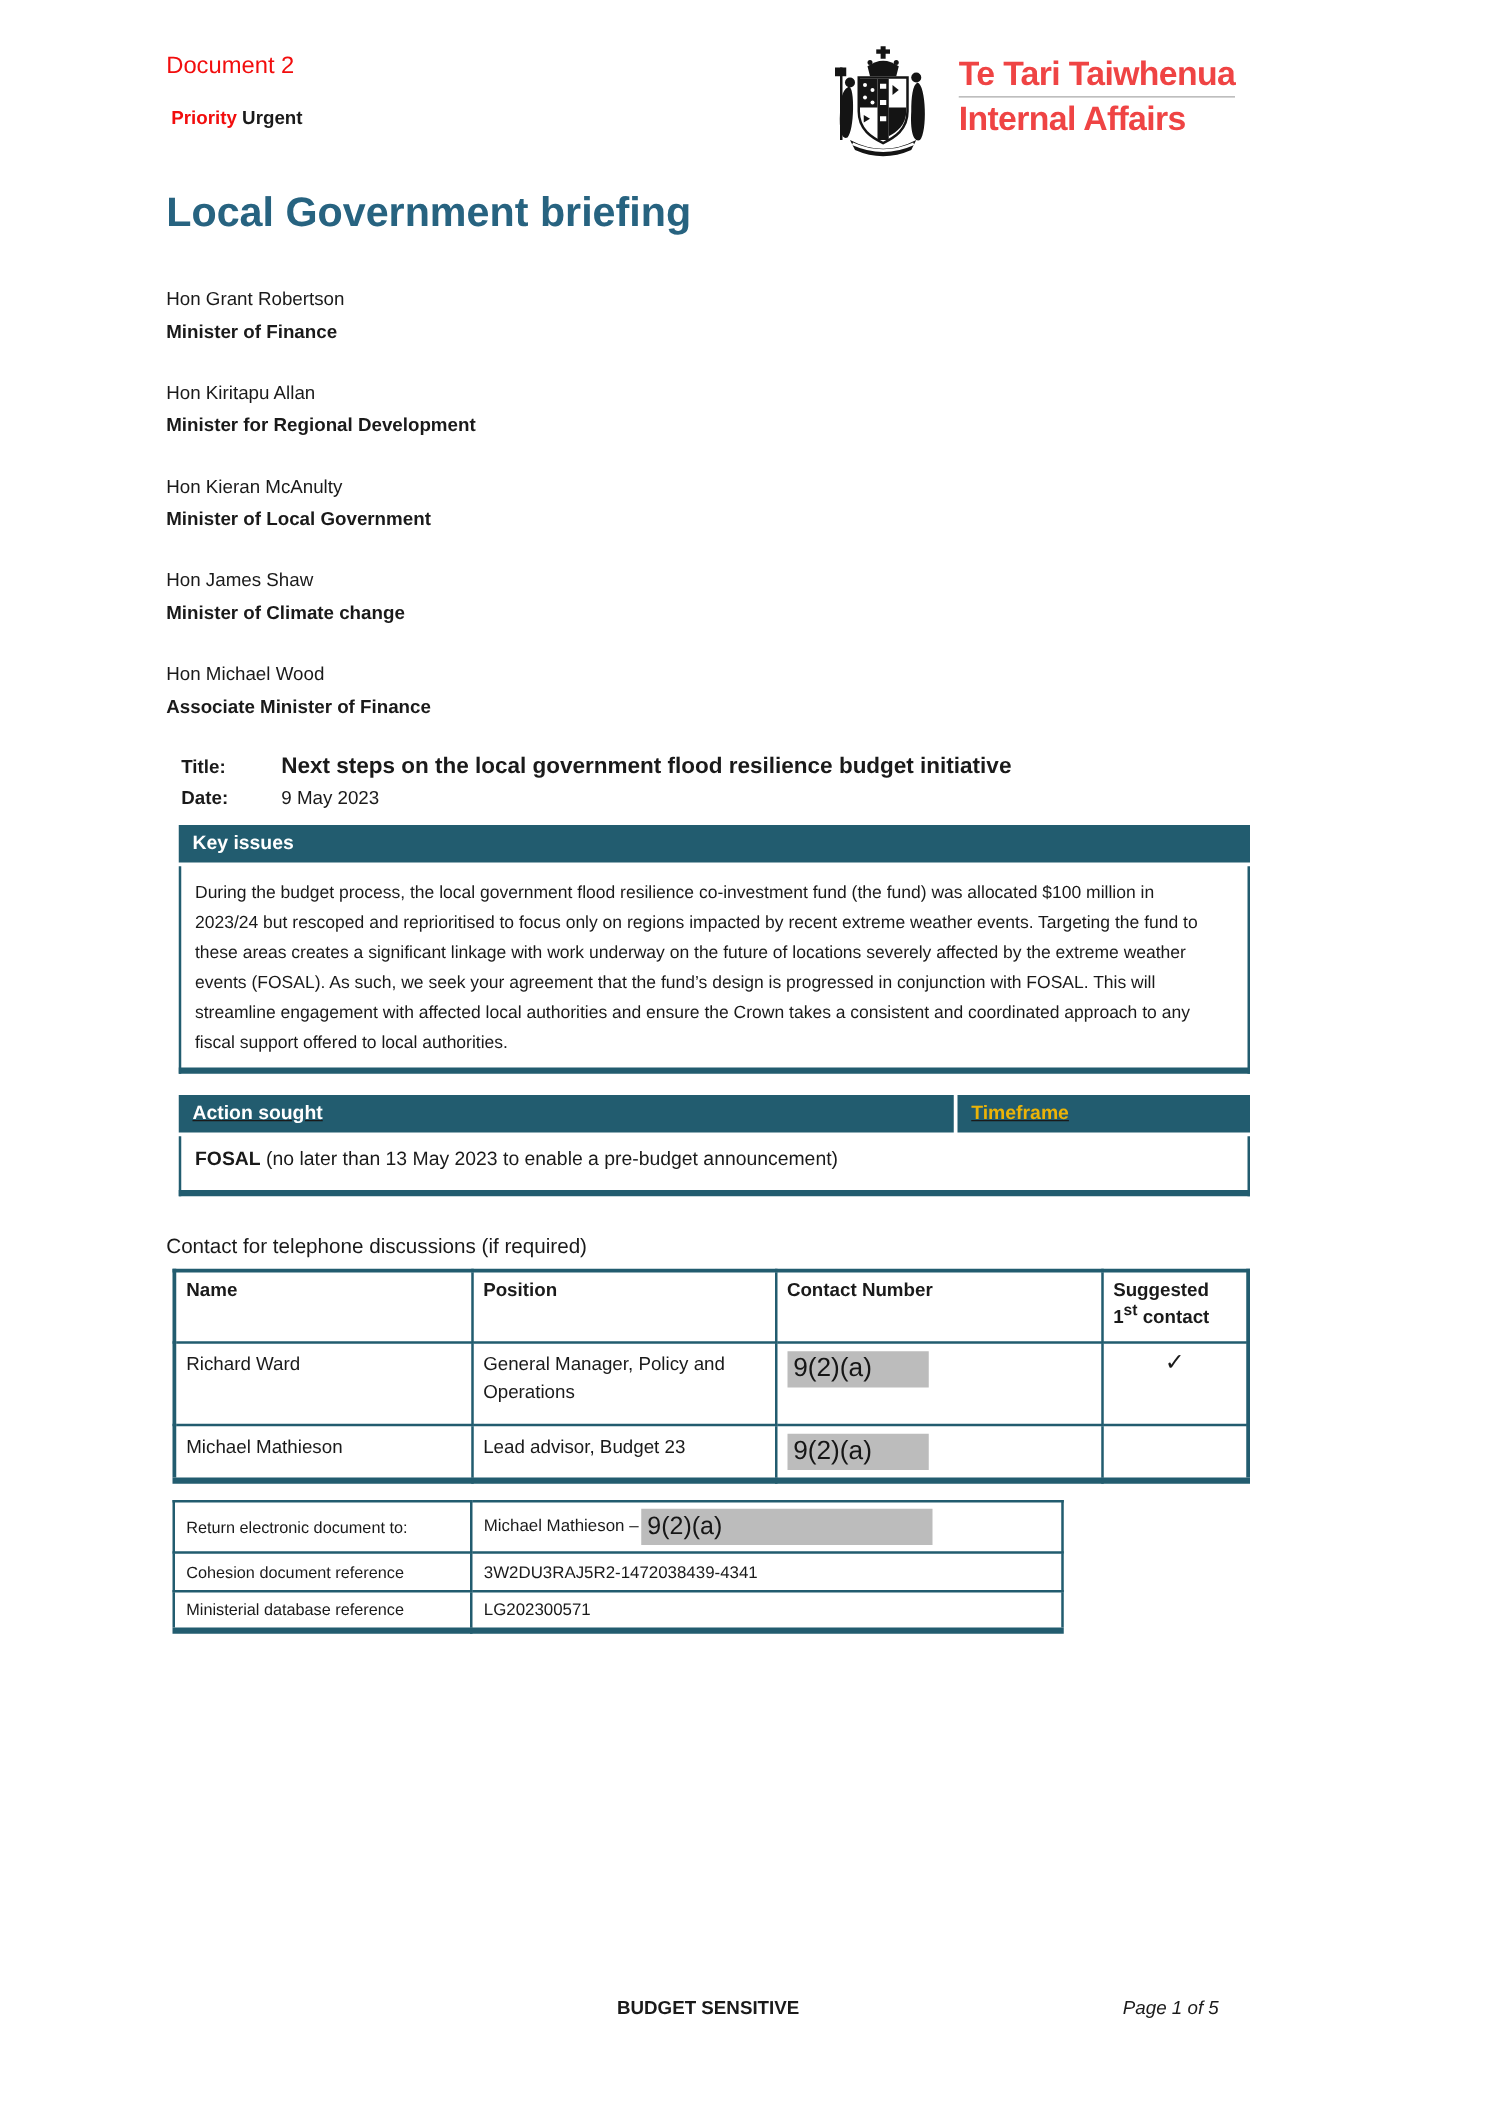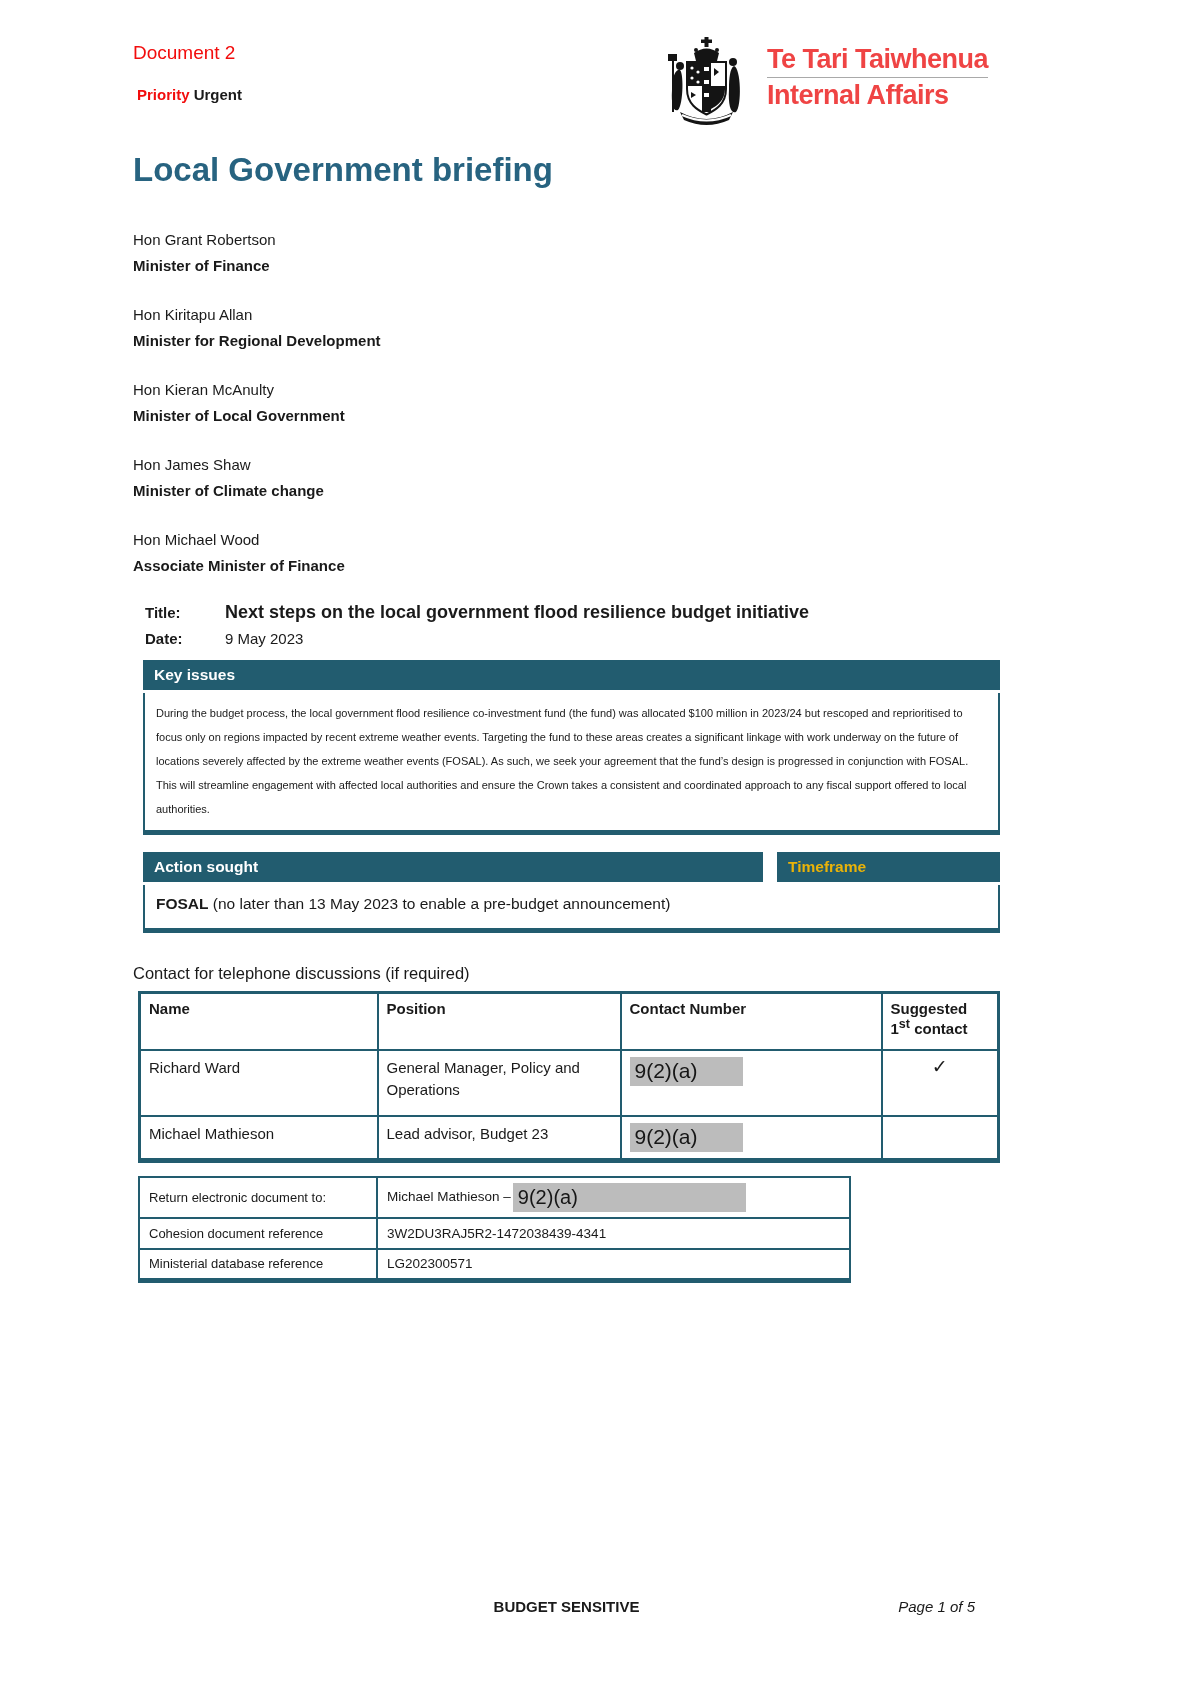--- a/index.html
+++ b/index.html
@@ -31,24 +31,24 @@
 
   .meta{margin-top:4px;}
   .meta-row{display:flex;align-items:baseline;margin-bottom:7px;}
   .meta-label{flex:0 0 92px;padding-left:12px;font-size:15px;font-weight:700;}
   .meta-title{font-size:18px;font-weight:700;}
   .meta-date{font-size:15px;}
 
   .kbox{margin:13px 0 0 10px;width:857px;}
   .kbox-header{background:var(--table-teal);color:#fff;font-weight:700;font-size:15.5px;padding:6px 11px;}
   .kbox-body{border:2px solid var(--table-teal);border-top:none;border-bottom-width:5px;margin-top:3px;
-             padding:8px 24px 9px 11px;font-size:11px;line-height:24px;}
+             padding:8px 24px 9px 11px;font-size:14px;line-height:24px;}
 
   .atable{margin:17px 0 0 10px;width:857px;}
-  .at-head{display:flex;gap:14px;margin-bottom:3px;}
+  .at-head{display:flex;gap:3px;margin-bottom:3px;text-decoration:underline;}
   .at-head .hl{flex:0 0 620px;background:var(--table-teal);color:#fff;font-weight:700;font-size:15.5px;padding:6px 11px;}
   .at-head .hr{flex:1;background:var(--table-teal);color:#eab308;font-weight:700;font-size:15.5px;padding:6px 11px;}
   .at-body{display:flex;border:2px solid var(--table-teal);border-top:none;border-bottom-width:5px;}
   .at-body .bl{flex:0 0 618px;padding:7px 11px 12px 11px;font-size:15.5px;line-height:24px;border-right:2px solid var(--table-teal);}
   .at-body .br{flex:1;padding:7px 11px 12px 11px;font-size:15.5px;line-height:24px;}
 
   .contact-heading{margin-top:31px;font-size:16.5px;}
   table{border-collapse:collapse;}
   .ctable{margin:8px 0 0 5px;width:862px;border:3px solid var(--table-teal);border-bottom-width:5px;table-layout:fixed;}
   .ctable th,.ctable td{border:2px solid var(--table-teal);vertical-align:top;text-align:left;padding:6px 8px;font-size:15px;}

